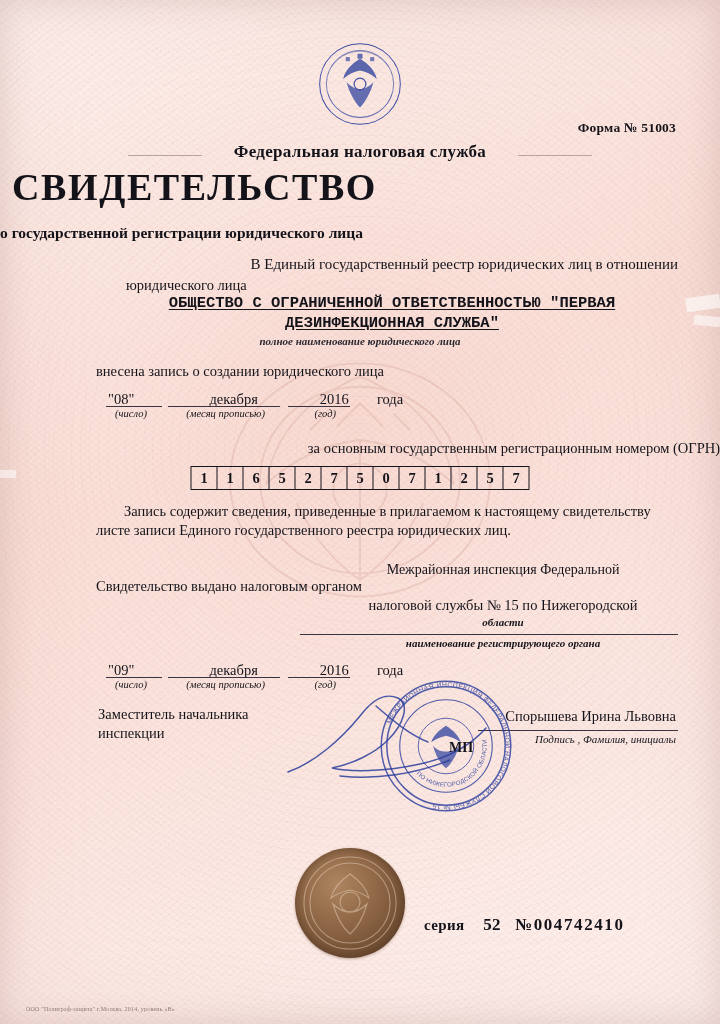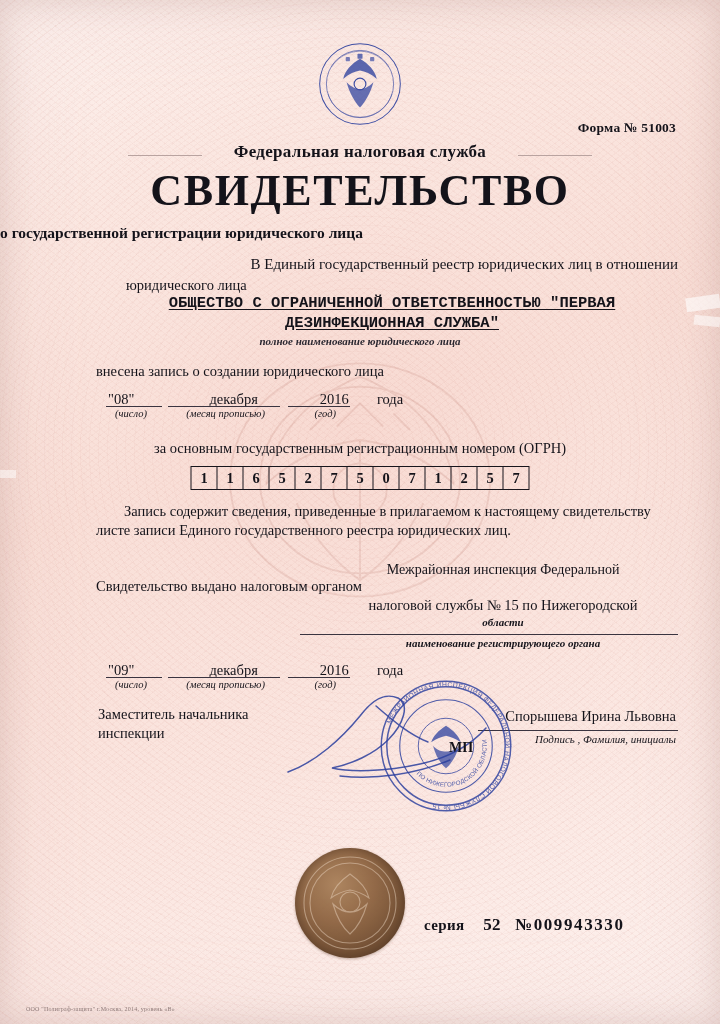--- a/index.html
+++ b/index.html
@@ -84,24 +84,23 @@
     position: absolute;
     top: 155px;
     height: 1px;
     background: #b9a3a0;
   }
   .rule-left { left: 128px; width: 74px; }
   .rule-right { right: 128px; width: 74px; }
 
   .main-title {
     position: absolute;
-    left: 0; right: 0;
+    left: 12px; right: 0;
     top: 165px;
-    text-align: center;
-    font-size: 44px;
+    font-size: 38px;
     font-weight: bold;
     letter-spacing: 1.6px;
   }
   .subtitle {
     position: absolute;
     left: 0; right: 0;
     top: 224px;
     text-align: left;
     font-size: 15.5px;
     font-weight: bold;
@@ -181,21 +180,21 @@
     top: 406px;
   }
   .u1 { left: 106px; width: 56px; }
   .u2 { left: 168px; width: 112px; }
   .u3 { left: 288px; width: 62px; }
 
   .ogrn-label {
     position: absolute;
     left: 0; right: 0;
     top: 440px;
-    text-align: center;
+    text-align: right;
     font-size: 14.5px;
   }
   .ogrn-boxes {
     position: absolute;
     left: 50%;
     transform: translateX(-50%);
     top: 466px;
     display: flex;
     border: 1.4px solid #17151c;
   }
@@ -577,18 +576,18 @@
           <circle cx="55" cy="54" r="10"></circle>
         </g>
       </svg>
     </div>
 
     <div class="series">
       <span class="word">серия</span>
       &nbsp;&nbsp;
       <span>52</span>
       &nbsp;
-      <span class="num">№009943330</span>
+      <span class="num">№004742410</span>
     </div>
 
     <div class="footer-micro">ООО "Полиграф-защита" г.Москва, 2014, уровень «В»</div>
   </div>
 </div>
 
 </body></html>

